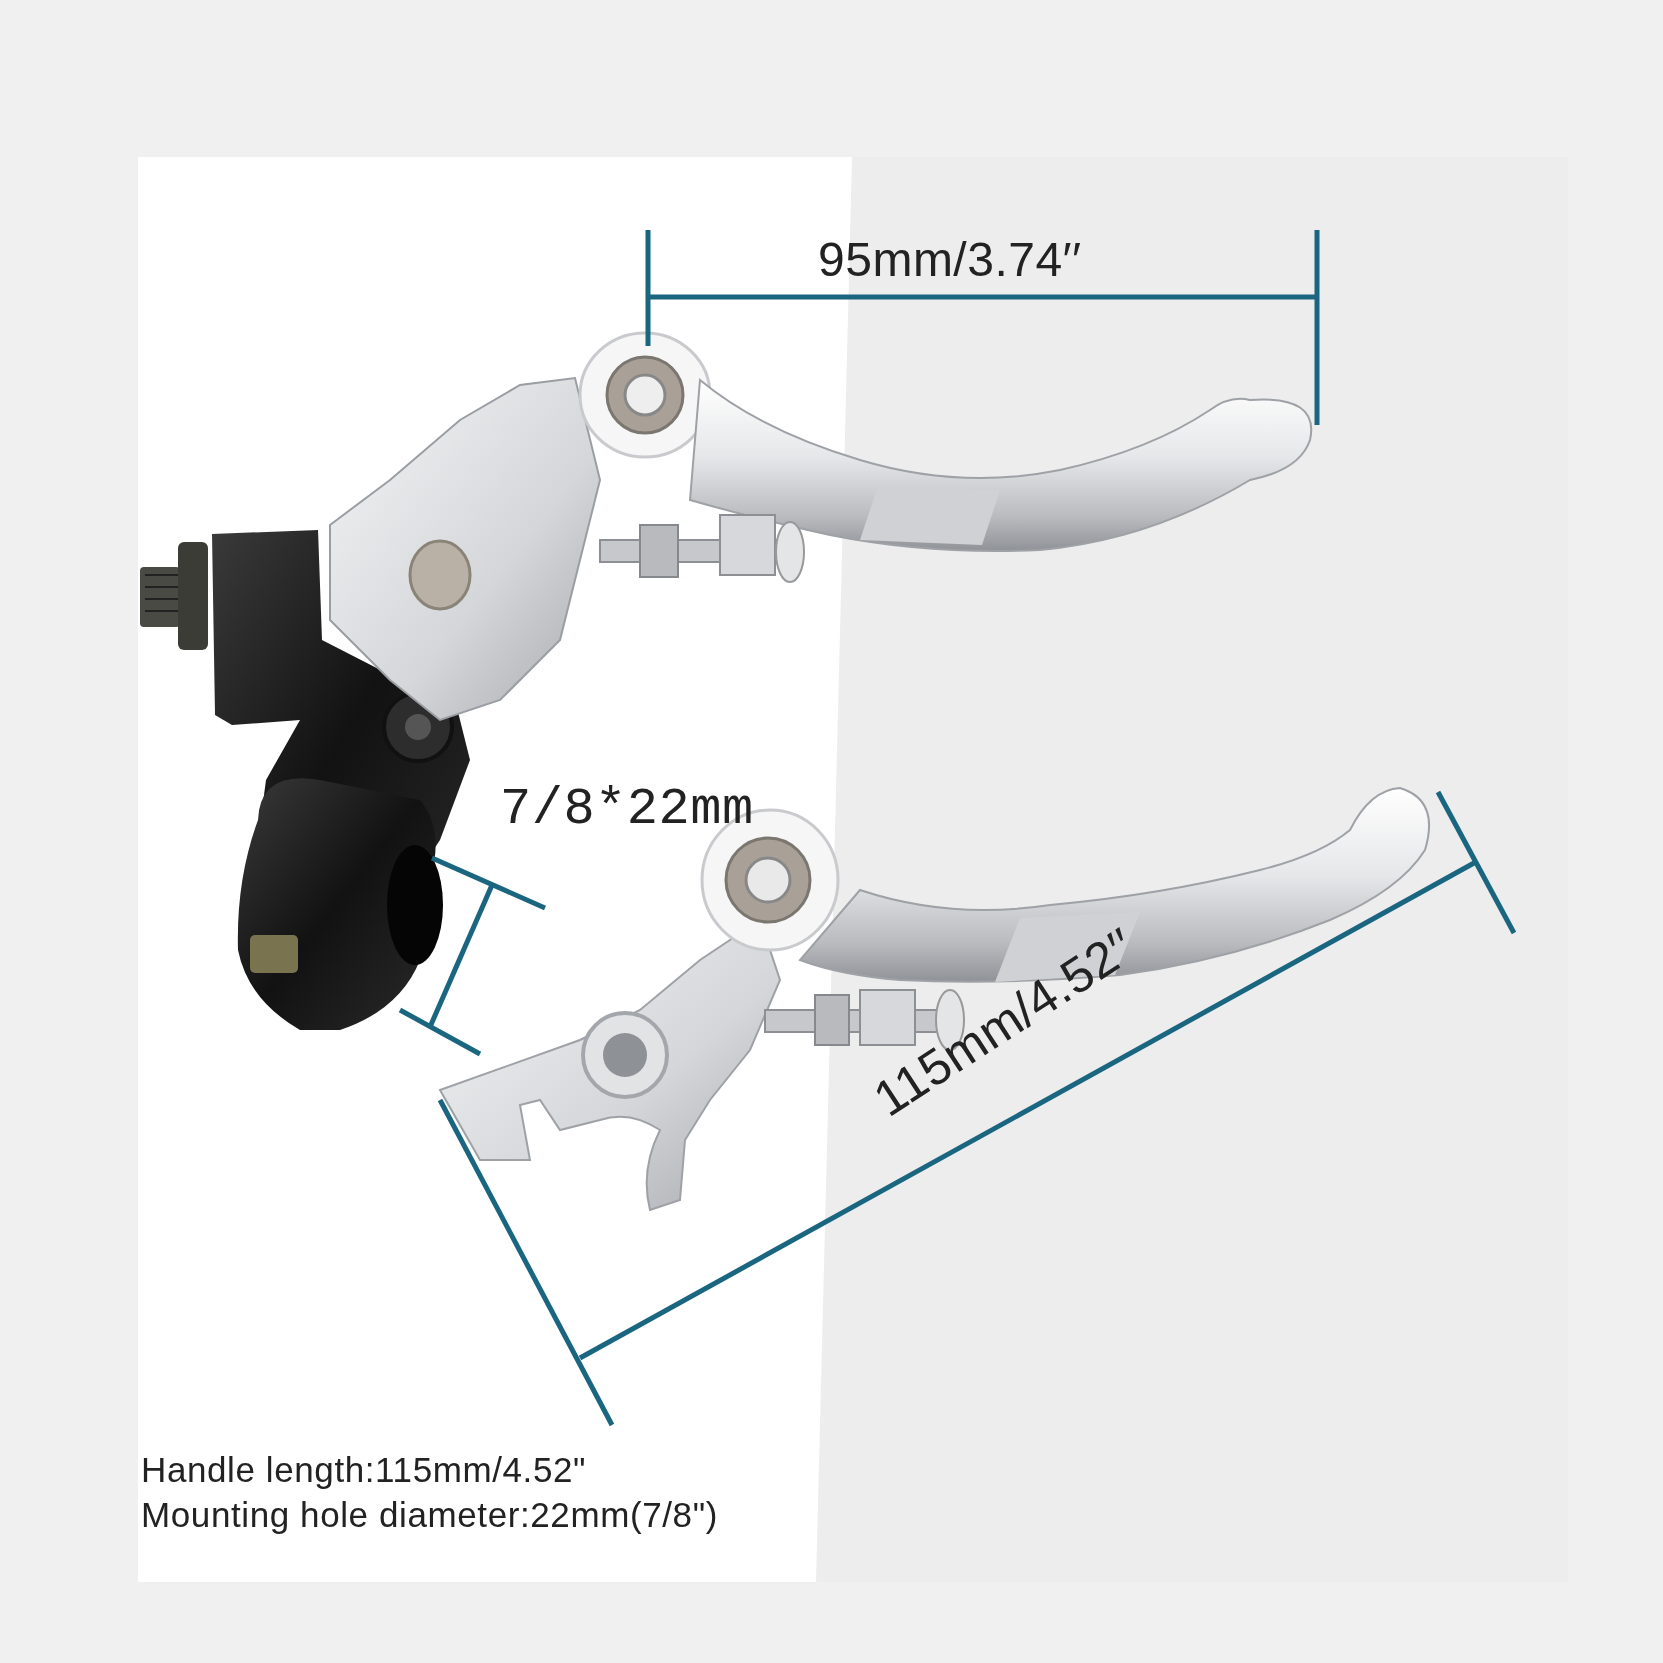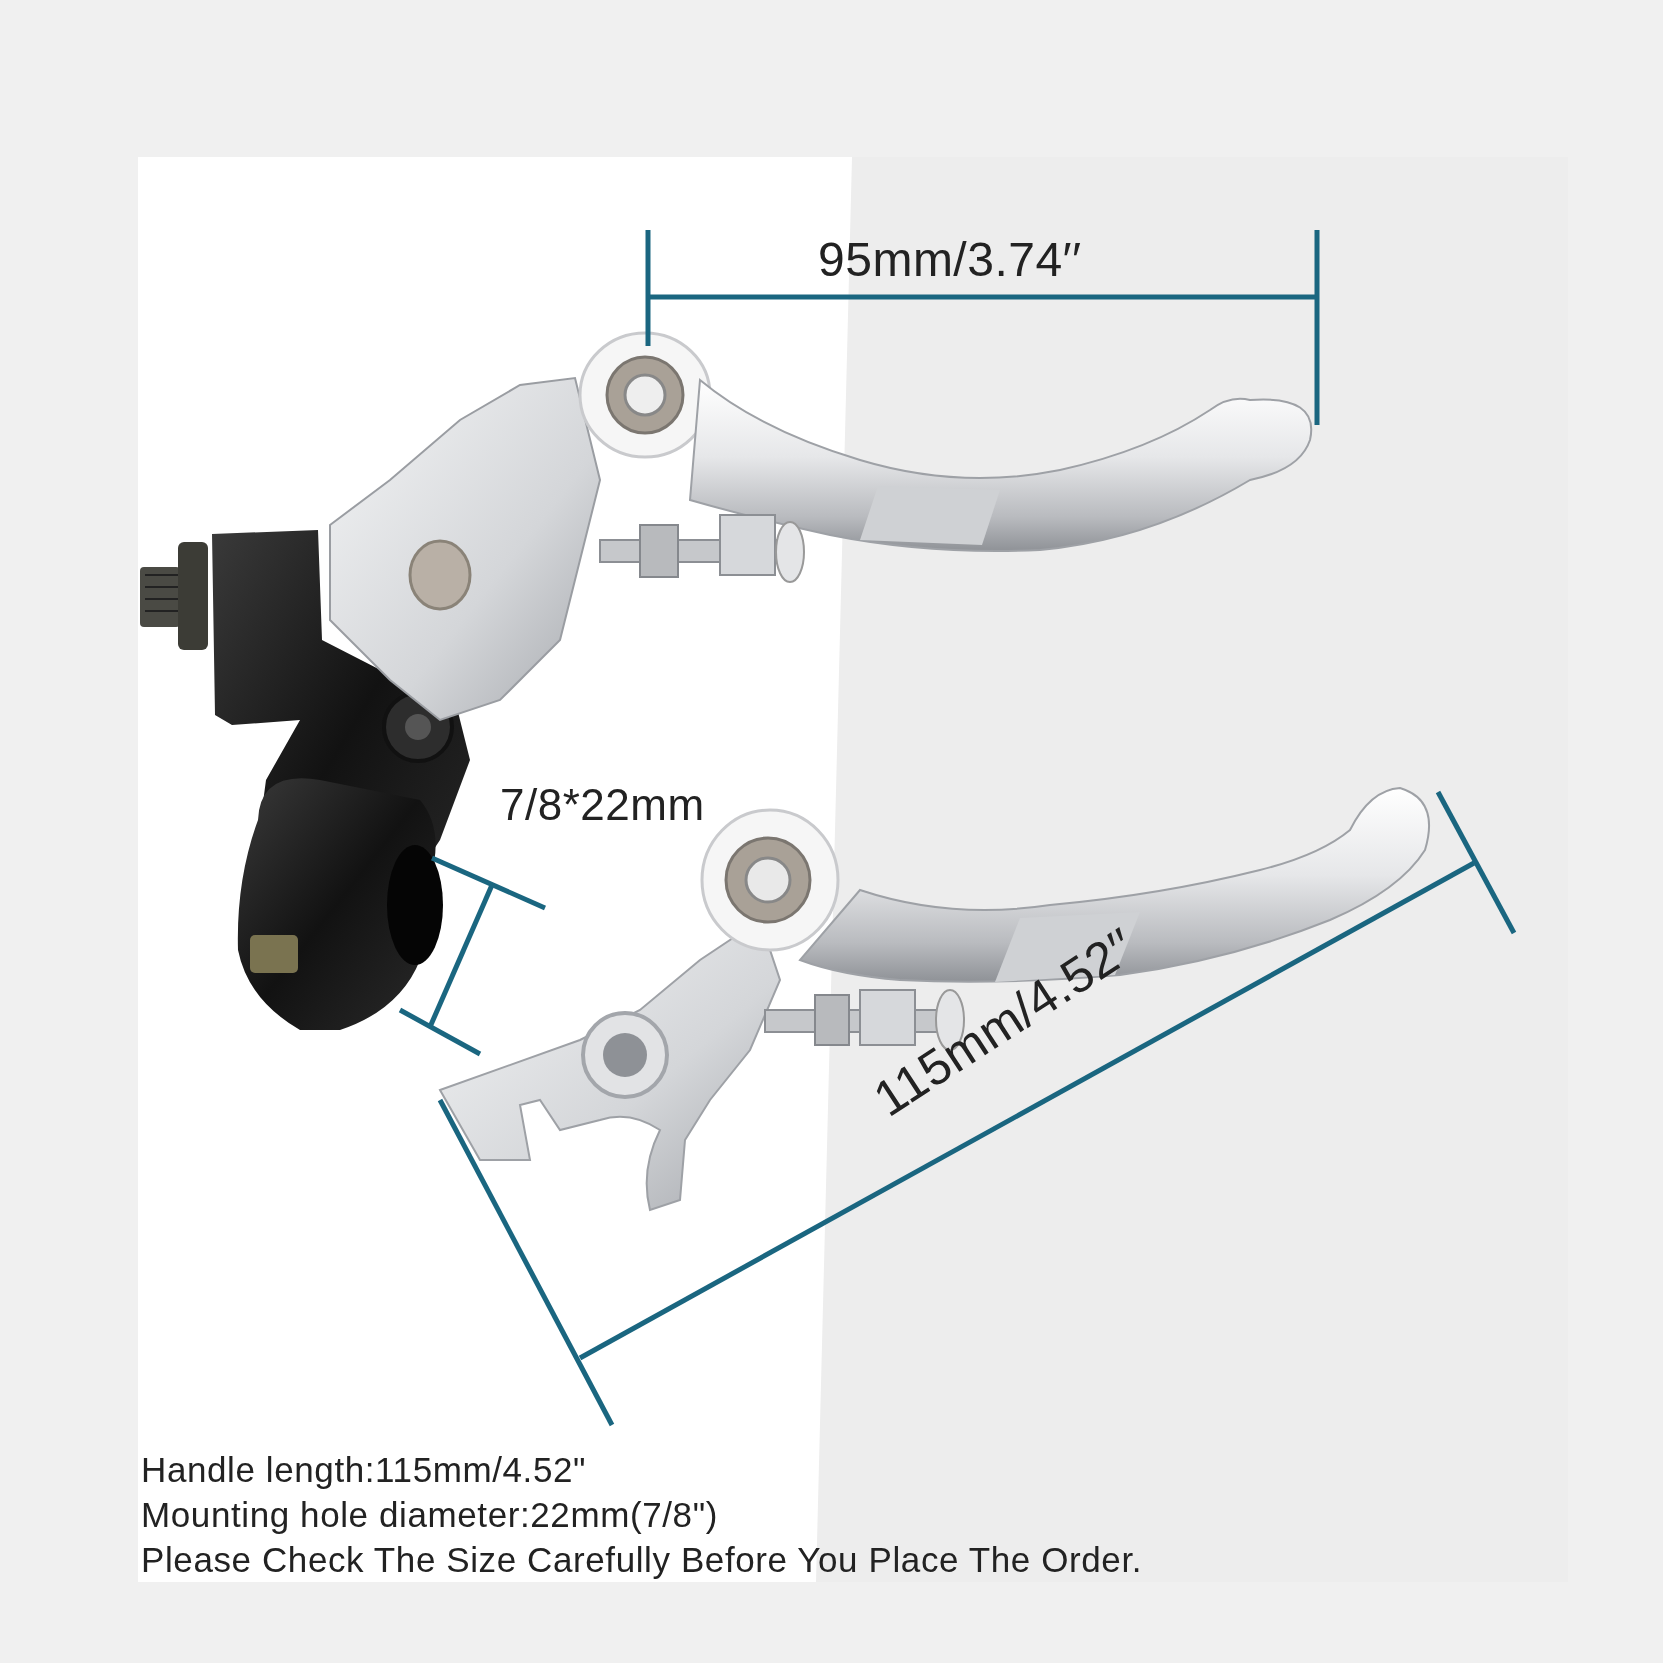--- a/index.html
+++ b/index.html
@@ -11,21 +11,21 @@
   }
   .panel {
     position: absolute; left: 138px; top: 157px; width: 1430px; height: 1425px;
     background: #ededed;
   }
   .scene { position: absolute; left: 0; top: 0; width: 1663px; height: 1663px; }
   .label {
     position: absolute; color: #222; white-space: nowrap; letter-spacing: 0.5px;
   }
   .dim-top { left: 818px; top: 232px; font-size: 48px; }
-  .dim-mount { left: 500px; top: 780px; font-size: 44px; }
+  .dim-mount { left: 500px; top: 780px; font-size: 52px; font-family: Liberation Mono, monospace; }
   .dim-diag {
     left: 895px; top: 1070px; font-size: 50px;
     transform: rotate(-33deg); transform-origin: 0 100%;
   }
   .notes { position: absolute; left: 141px; top: 1447px; font-size: 35px; color: #222; line-height: 45px; letter-spacing: 0.6px; }
   .notes div { white-space: nowrap; }
 </style>
 </head>
 <body>
 
@@ -118,14 +118,13 @@
   </g>
 </svg>
 
 <div class="label dim-top">95mm/3.74′′</div>
 <div class="label dim-mount">7/8*22mm</div>
 <div class="label dim-diag">115mm/4.52′′</div>
 
 <div class="notes">
   <div>Handle length:115mm/4.52"</div>
   <div>Mounting hole diameter:22mm(7/8")</div>
-  <div>Please Check The Size Carefully Before You Place The Order.</div>
 </div>
 
 </body></html>

